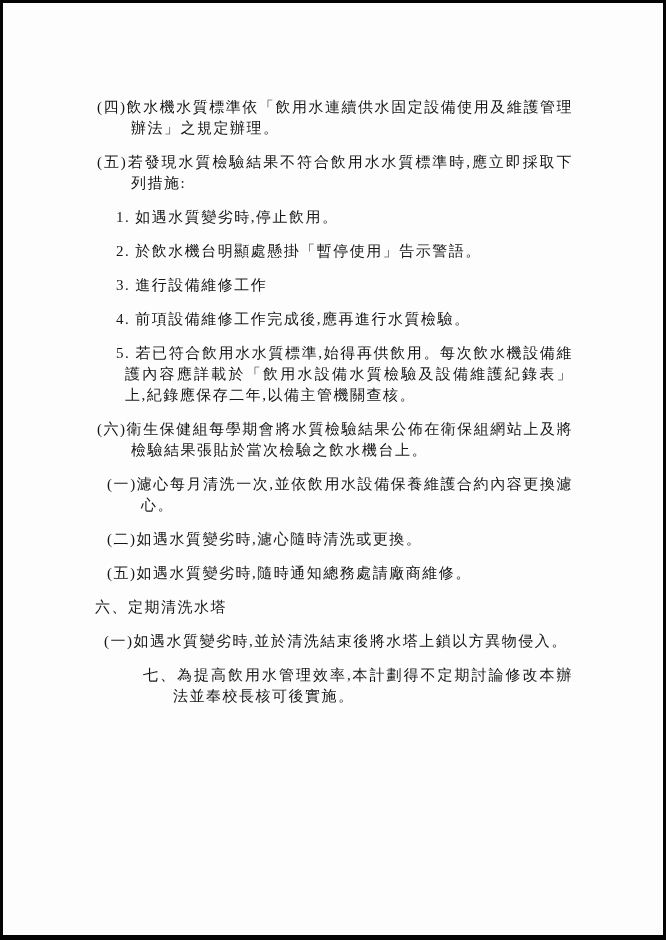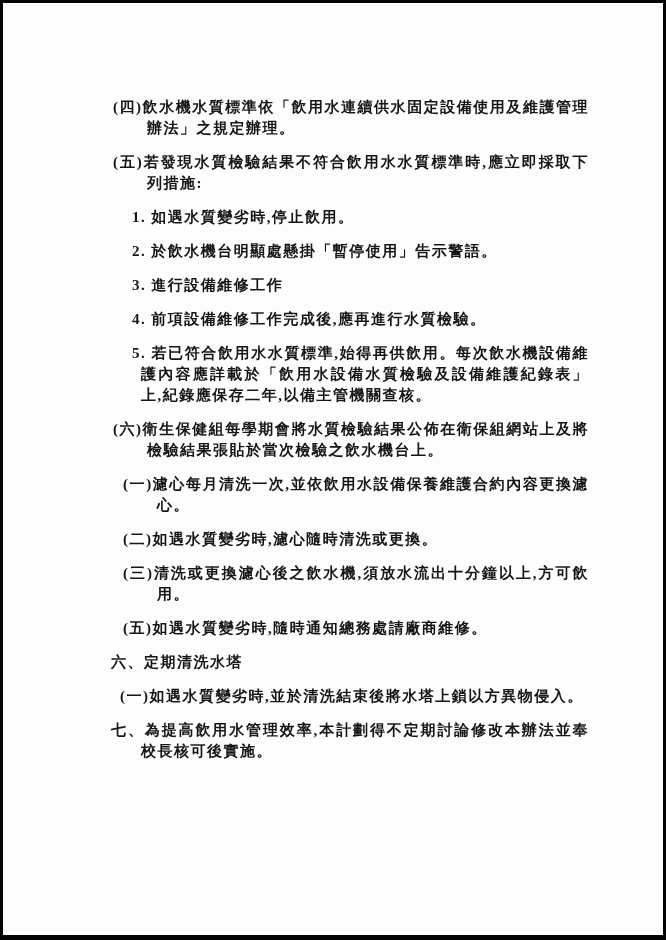--- a/index.html
+++ b/index.html
@@ -16,27 +16,26 @@
     border-style: solid;
     border-color: #040404;
     border-width: 3px 3px 5px 3px;
     overflow: hidden;
     font-family: "Liberation Serif", "DejaVu Serif", serif;
     color: #161616;
   }
   .content {
     position: absolute;
     top: 94px;
-    left: 108px;
+    left: 92px;
     width: 478px;
     font-size: 15px;
     line-height: 21px;
     letter-spacing: 1.5px;
     text-align: justify;
-    font-weight: bold;
   }
   .para {
     margin: 0 0 13px 0;
   }
   .lbl {
     white-space: nowrap;
   }
   
   .t-item-l1 {
     margin-left: 2px;
@@ -54,20 +53,21 @@
   }
   
   .t-section {
     padding-left: 34px;
     text-indent: -34px;
   }
   
   .t-section-para {
     padding-left: 30px;
     text-indent: -30px;
+    margin-left: 48px;
   }
   
   .t-item-l2 {
     margin-left: 12px;
     padding-left: 34px;
     text-indent: -34px;
   }
   
   .t-item-l2-tight {
     margin-left: 9px;
@@ -83,19 +83,18 @@
       <p class="para t-item-l1"><span class="lbl">(四)</span><span class="txt">飲水機水質標準依「飲用水連續供水固定設備使用及維護管理辦法」之規定辦理。</span></p>
       <p class="para t-item-l1"><span class="lbl">(五)</span><span class="txt">若發現水質檢驗結果不符合飲用水水質標準時,應立即採取下列措施:</span></p>
       <p class="para t-item-num"><span class="lbl">1.</span><span class="txt">如遇水質變劣時,停止飲用。</span></p>
       <p class="para t-item-num"><span class="lbl">2.</span><span class="txt">於飲水機台明顯處懸掛「暫停使用」告示警語。</span></p>
       <p class="para t-item-num"><span class="lbl">3.</span><span class="txt">進行設備維修工作</span></p>
       <p class="para t-item-num"><span class="lbl">4.</span><span class="txt">前項設備維修工作完成後,應再進行水質檢驗。</span></p>
       <p class="para t-item-num"><span class="lbl">5.</span><span class="txt">若已符合飲用水水質標準,始得再供飲用。每次飲水機設備維護內容應詳載於「飲用水設備水質檢驗及設備維護紀錄表」上,紀錄應保存二年,以備主管機關查核。</span></p>
       <p class="para t-item-l1"><span class="lbl">(六)</span><span class="txt">衛生保健組每學期會將水質檢驗結果公佈在衛保組網站上及將檢驗結果張貼於當次檢驗之飲水機台上。</span></p>
       <p class="para t-item-l2"><span class="lbl">(一)</span><span class="txt">濾心每月清洗一次,並依飲用水設備保養維護合約內容更換濾心。</span></p>
       <p class="para t-item-l2"><span class="lbl">(二)</span><span class="txt">如遇水質變劣時,濾心隨時清洗或更換。</span></p>
-      <p class="para t-item-l2"><span class="lbl">(三)</span><span class="txt">清洗或更換濾心後之飲水機,須放水流出十分鐘以上,方可飲用。</span></p>
       <p class="para t-item-l2"><span class="lbl">(五)</span><span class="txt">如遇水質變劣時,隨時通知總務處請廠商維修。</span></p>
       <p class="para t-section"><span class="lbl">六、</span><span class="txt">定期清洗水塔</span></p>
       <p class="para t-item-l2-tight"><span class="lbl">(一)</span><span class="txt">如遇水質變劣時,並於清洗結束後將水塔上鎖以方異物侵入。</span></p>
       <p class="para t-section-para"><span class="lbl">七、</span><span class="txt">為提高飲用水管理效率,本計劃得不定期討論修改本辦法並奉校長核可後實施。</span></p>
     </div>
 </div>
 
 </body></html>

